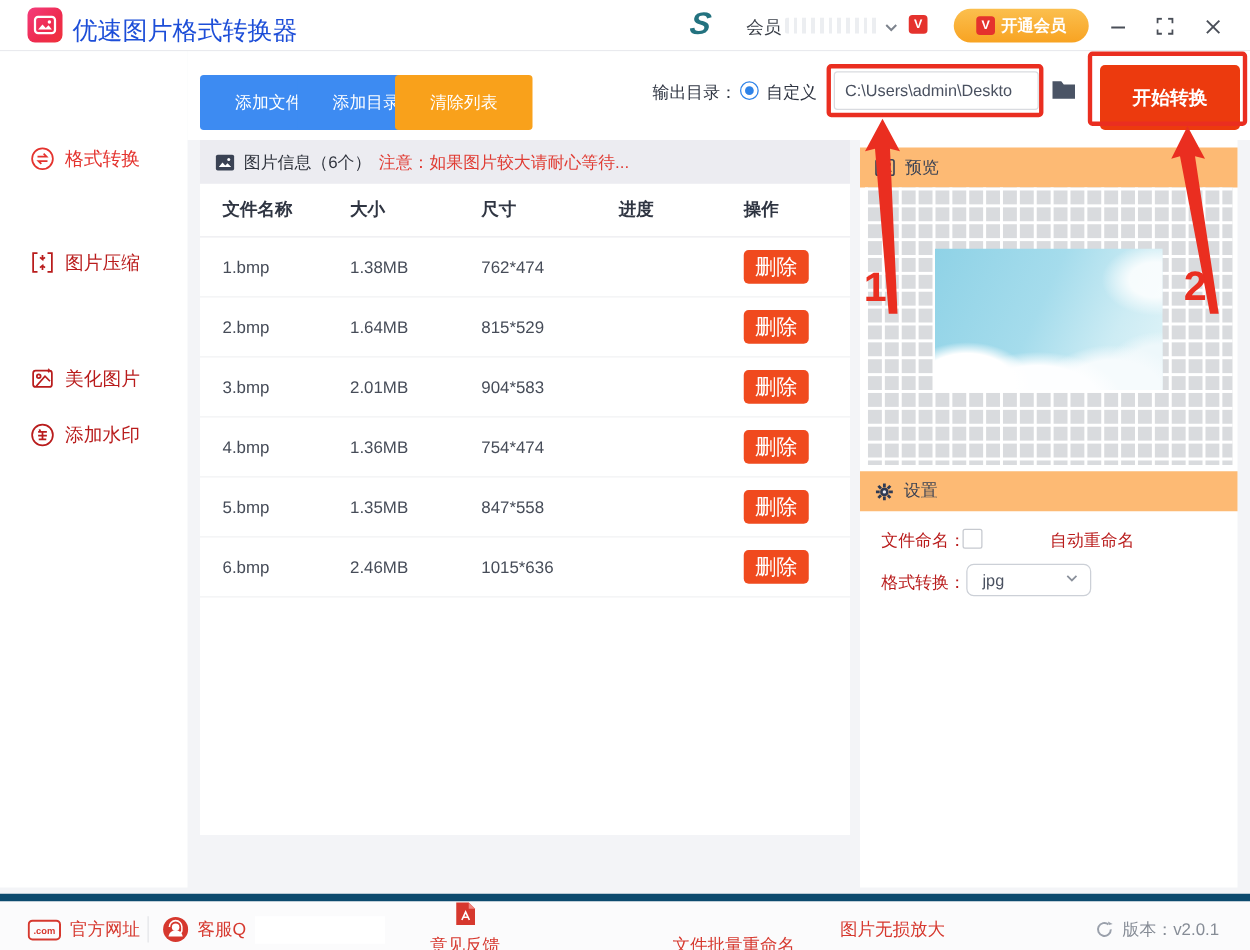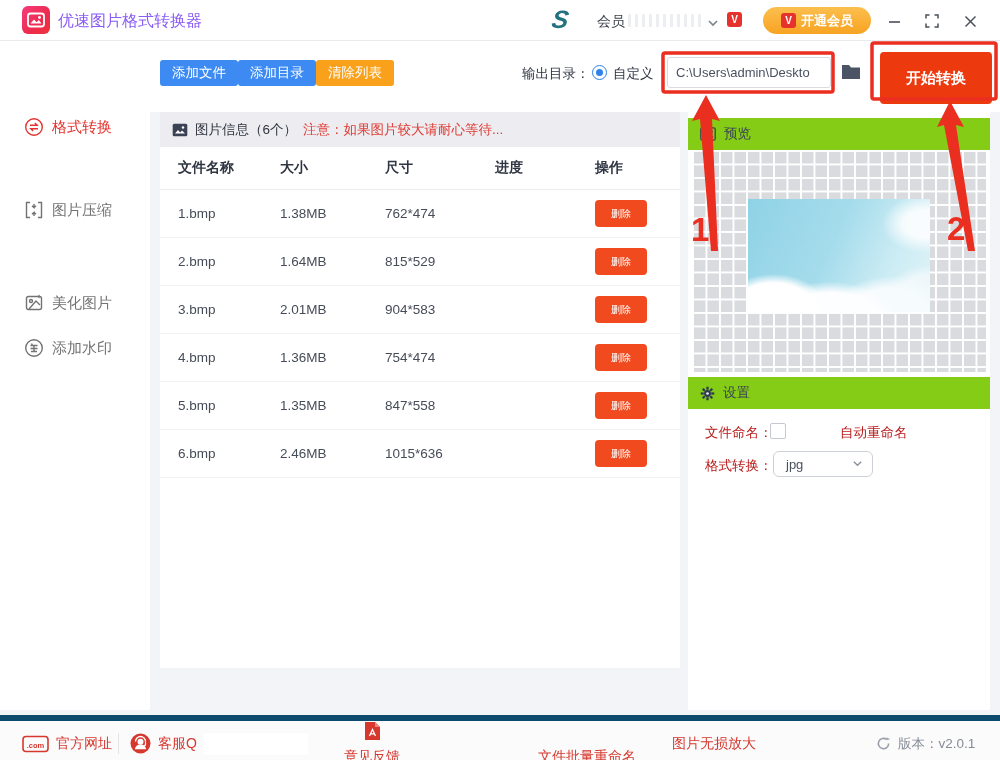--- a/index.html
+++ b/index.html
@@ -4,51 +4,51 @@
 <style>
   * { margin:0; padding:0; box-sizing:border-box; }
   html,body { width:1000px; height:760px; }
   body { font-family:"Liberation Sans","DejaVu Sans",sans-serif; background:#f3f4f7; overflow:hidden; }
   .app { position:relative; width:1000px; height:760px; background:#f3f4f7; }
 
   
   .topbar { position:absolute; left:0; top:0; width:1000px; height:41px; background:#fff; border-bottom:1px solid #e9eaee; }
   .appicon { position:absolute; left:22px; top:6px; width:28px; height:28px; border-radius:6px;
              background:linear-gradient(135deg,#f43b7c 0%,#ee2b4e 60%,#f0323a 100%); }
-  .apptitle { position:absolute; left:58px; top:11px; font-size:16px; color:#8b5cf6; }
+  .apptitle { position:absolute; left:58px; top:11px; font-size:20px; color:#1d4ed8; }
   .slogo { position:absolute; left:552px; top:5px; font-size:25px; font-weight:bold; font-style:italic;
            color:#23727f; transform:skewX(-8deg); letter-spacing:-2px; }
   .memberlbl { position:absolute; left:597px; top:13px; font-size:14px; color:#3a3f48; }
   .member-redact { position:absolute; left:628px; top:14px; width:76px; height:13px; background:#fff;
            background-image:repeating-linear-gradient(90deg,#eceef1 0 3px,#fff 3px 7px); border-radius:2px; }
   .chev { position:absolute; left:707px; top:15px; width:12px; height:12px; }
   .vipbadge { width:15px; height:15px; background:#e5322d; border-radius:3px; color:#fff; font-size:10px;
               font-weight:bold; text-align:center; line-height:15px; }
   .vipbadge.freestand { position:absolute; left:727px; top:12px; }
   .vip-pill { position:absolute; left:763px; top:7px; width:108px; height:27px; border-radius:14px;
               background:linear-gradient(180deg,#fbbf4e 0%,#f8a322 100%); display:flex; align-items:center;
               justify-content:center; gap:5px; cursor:pointer; }
   .vip-pill .txt { color:#fff; font-size:13px; font-weight:bold; }
   .winbtn { position:absolute; top:11px; width:20px; height:20px; display:flex; align-items:center;
             justify-content:center; color:#4a4f58; cursor:pointer; }
 
   
   .sidebar { position:absolute; left:0; top:41px; width:150px; height:669px; background:#fff; }
   .side-item { position:absolute; left:0; width:150px; height:34px; display:flex; align-items:center;
-               color:#737373; font-size:15px; cursor:pointer; }
+               color:#b91c1c; font-size:15px; cursor:pointer; }
   .side-item .ic { width:20px; height:20px; margin-left:24px; margin-right:8px; display:flex; align-items:center; justify-content:center; }
   .side-item.active { color:#e4332e; }
 
   
   .toolstrip { position:absolute; left:150px; top:41px; width:850px; height:71px; background:#fff; }
   .btn { border:none; border-radius:3px; color:#fff; font-size:13.5px; cursor:pointer;
          font-family:inherit; display:inline-block; }
   .btn-blue { background:#3d8bf2; }
   .btn-orange { background:#f9a11b; }
-  .tb-btn { position:absolute; top:60px; height:26px; padding:0 12px; line-height:26px;text-align:right; }
+  .tb-btn { position:absolute; top:60px; height:44px; padding:0 28px; line-height:26px;text-align:right; }
   .outlabel { position:absolute; left:522px; top:65px; font-size:13.5px; color:#2f3542; }
   .radio { position:absolute; left:592px; top:65px; width:15px; height:15px; border-radius:50%;
            border:1.5px solid #2e83e8; background:#fff; cursor:pointer; }
   .radio .dot { position:absolute; left:2.5px; top:2.5px; width:7px; height:7px; border-radius:50%; background:#2e83e8; }
   .customlbl { position:absolute; left:613px; top:65px; font-size:13.5px; color:#2f3542; }
   .pathinput { position:absolute; left:667px; top:57px; width:164px; height:31px; border:1px solid #d9dbe0;
                border-radius:3px; background:#fff; font-size:13px; color:#4a5160; padding:0 8px;
                font-family:inherit; }
   .foldericon { position:absolute; left:840px; top:62px; width:22px; height:20px; cursor:pointer; }
   .startbtn { position:absolute; left:880px; top:52px; width:112px; height:52px; background:#ec3a0e;
@@ -65,25 +65,25 @@
            border-bottom:1px solid #ececef; font-size:14px; font-weight:bold; color:#2f3542; }
   .c-name { width:102px; margin-left:18px; }
   .c-size { width:105px; }
   .c-dims { width:110px; }
   .c-prog { width:95px; }
   .c-act  { width:85px; padding-left:5px; }
   .trow { position:relative; width:520px; height:48px; display:flex; align-items:center;
           border-bottom:1px solid #f1f2f4; font-size:13.5px; color:#464c58; }
   .pill { width:66px; height:10px; border-radius:5px; background:#efeff2; }
   .delbtn { width:52px; height:27px; background:#f04a1e; border:none; border-radius:4px; color:#fff;
-            font-size:10px; cursor:pointer; font-family:inherit; }
+            font-size:17px; cursor:pointer; font-family:inherit; }
 
   
   .rightcard { position:absolute; left:688px; top:112px; width:302px; height:598px; background:#fff; }
-  .panelbar { position:absolute; left:0; width:302px; height:32px; background:#84cc16; display:flex;
+  .panelbar { position:absolute; left:0; width:302px; height:32px; background:#fdba74; display:flex;
               align-items:center; padding-left:12px; }
   .panelbar .lbl { font-size:13.5px; color:#3a4254; margin-left:8px; }
   .checker { position:absolute; left:4px; top:38px; width:294px; height:222px; background-color:#d9dbde;
              background-image:linear-gradient(to right,#fff 0 2px,transparent 2px),
                               linear-gradient(to bottom,#fff 0 2px,transparent 2px);
              background-size:13.5px 13.5px; }
   .cloudimg { position:absolute; left:56px; top:49px; width:182px; height:113px;
       background:
         radial-gradient(ellipse 70px 45px at 14% 96%, #ffffff 55%, rgba(255,255,255,0) 75%),
         radial-gradient(ellipse 95px 55px at 45% 108%, #fdfeff 52%, rgba(255,255,255,0) 72%),

